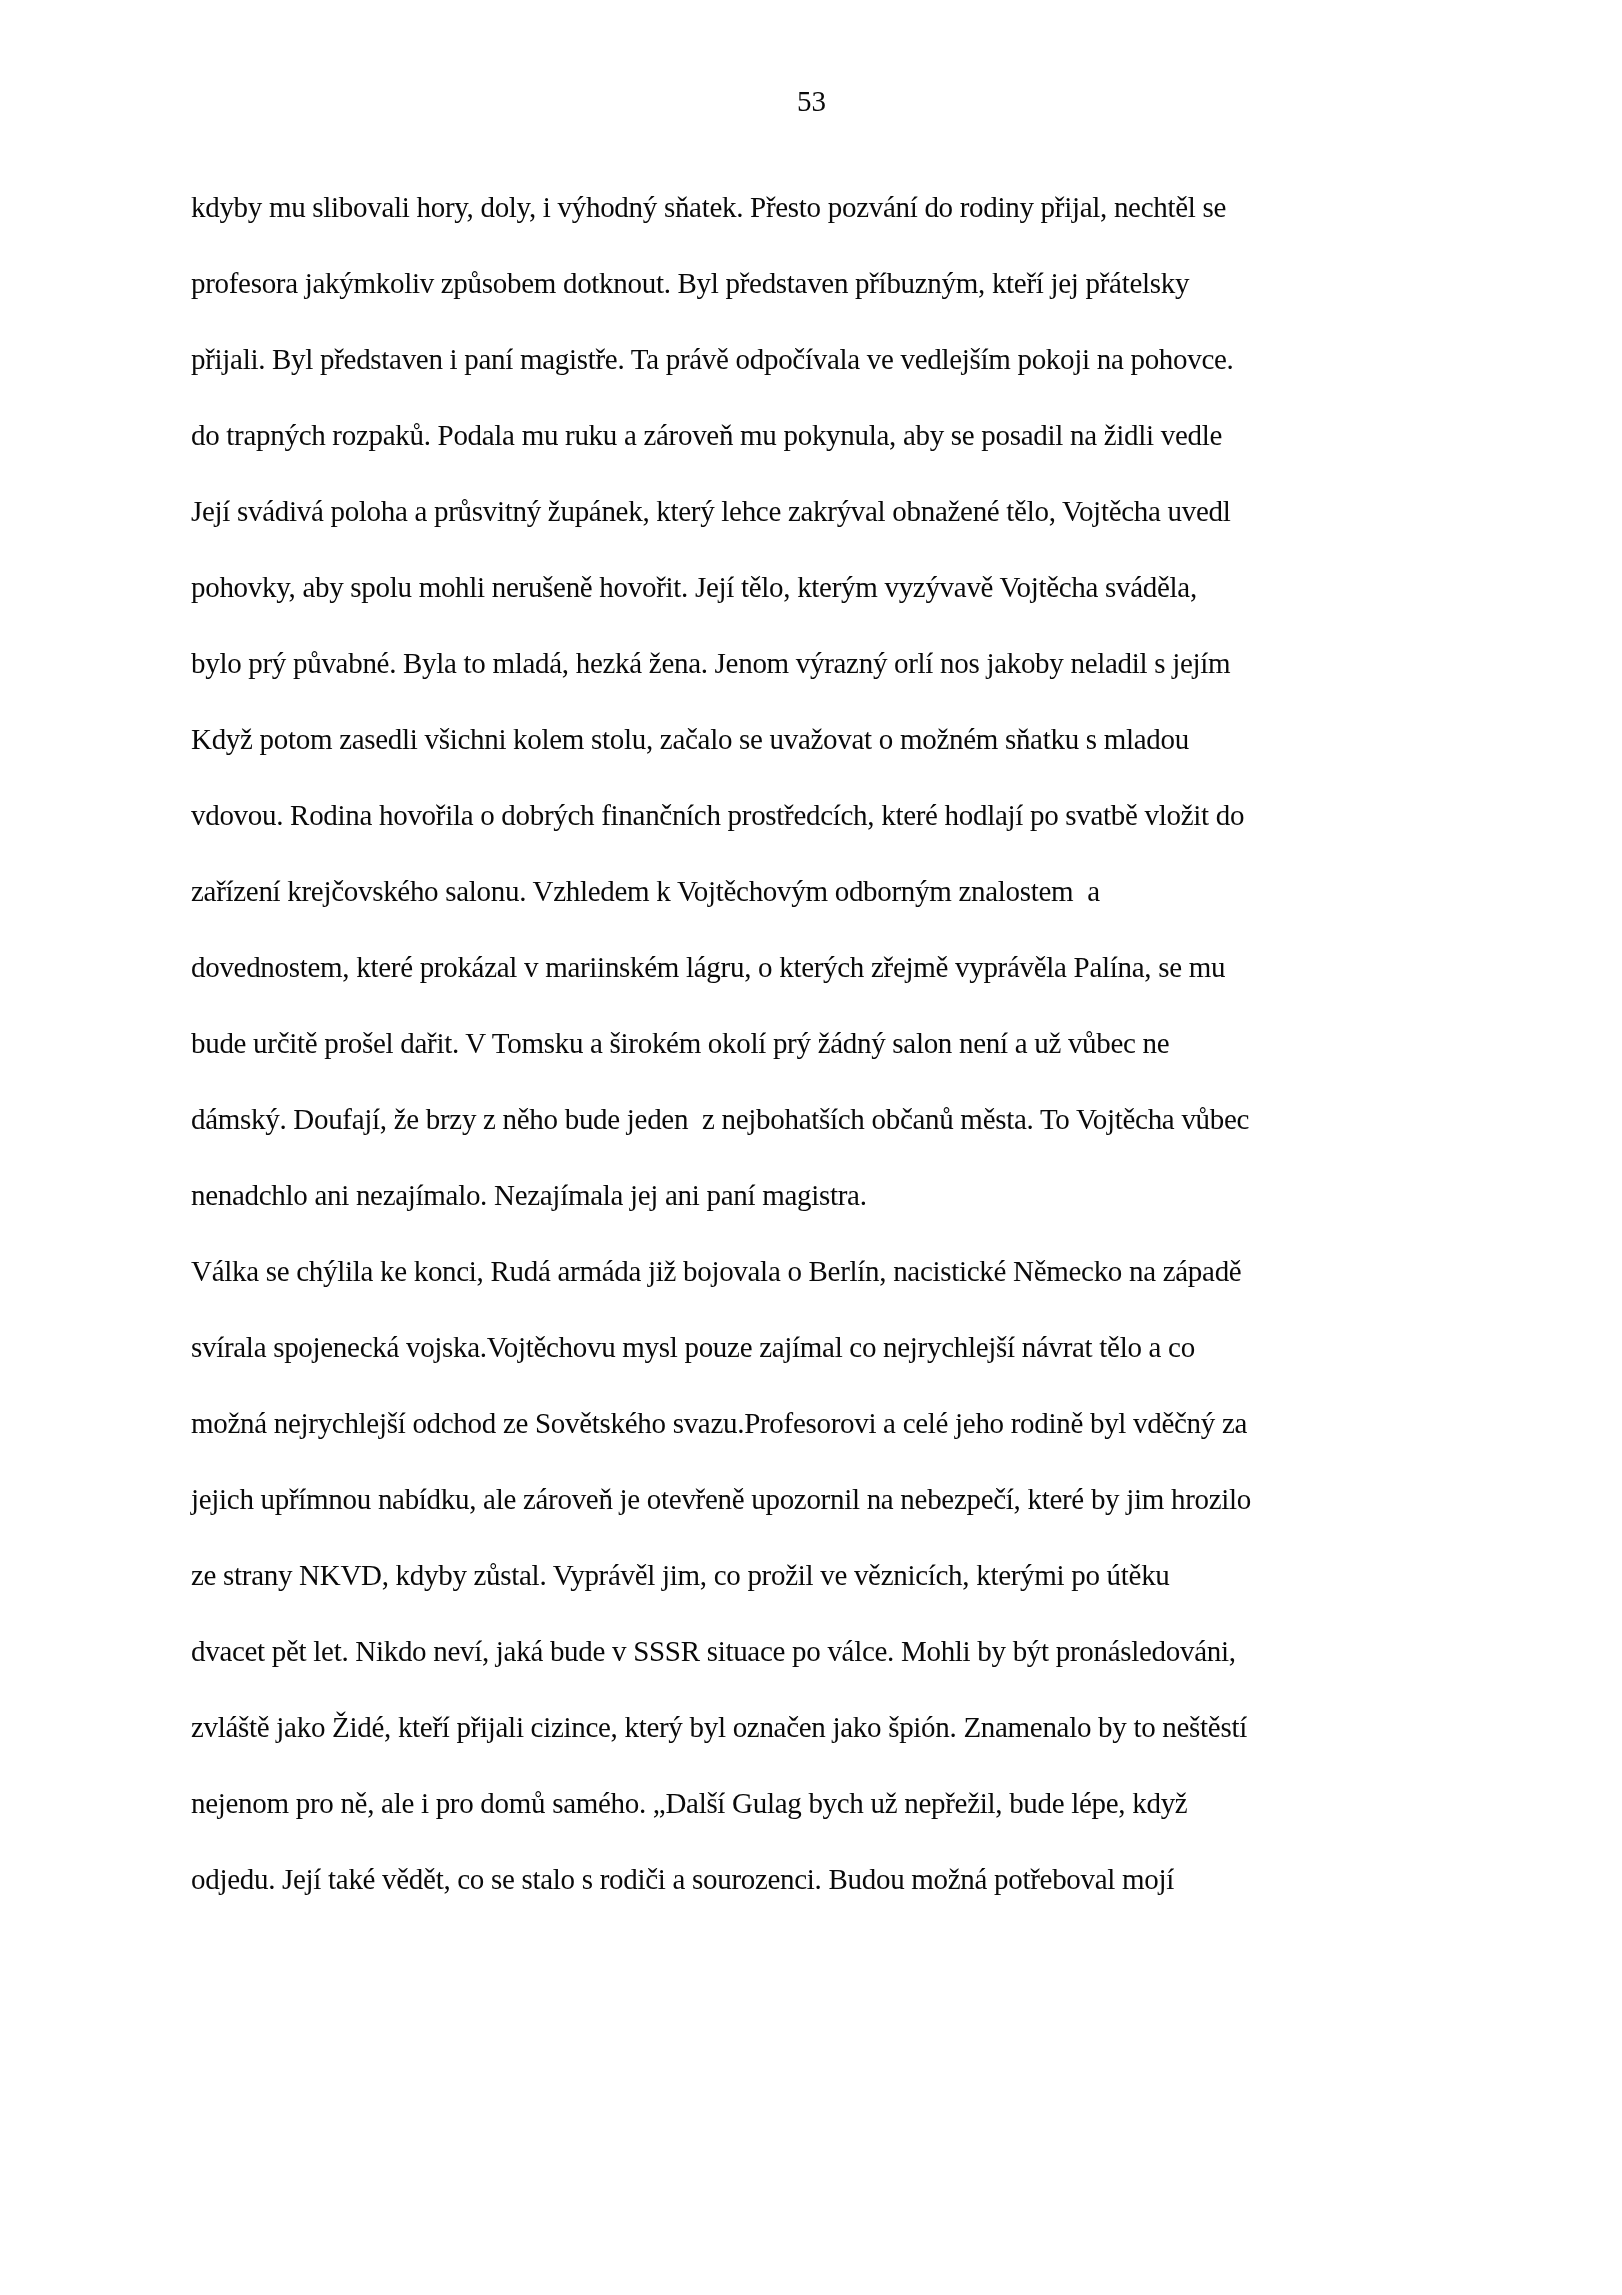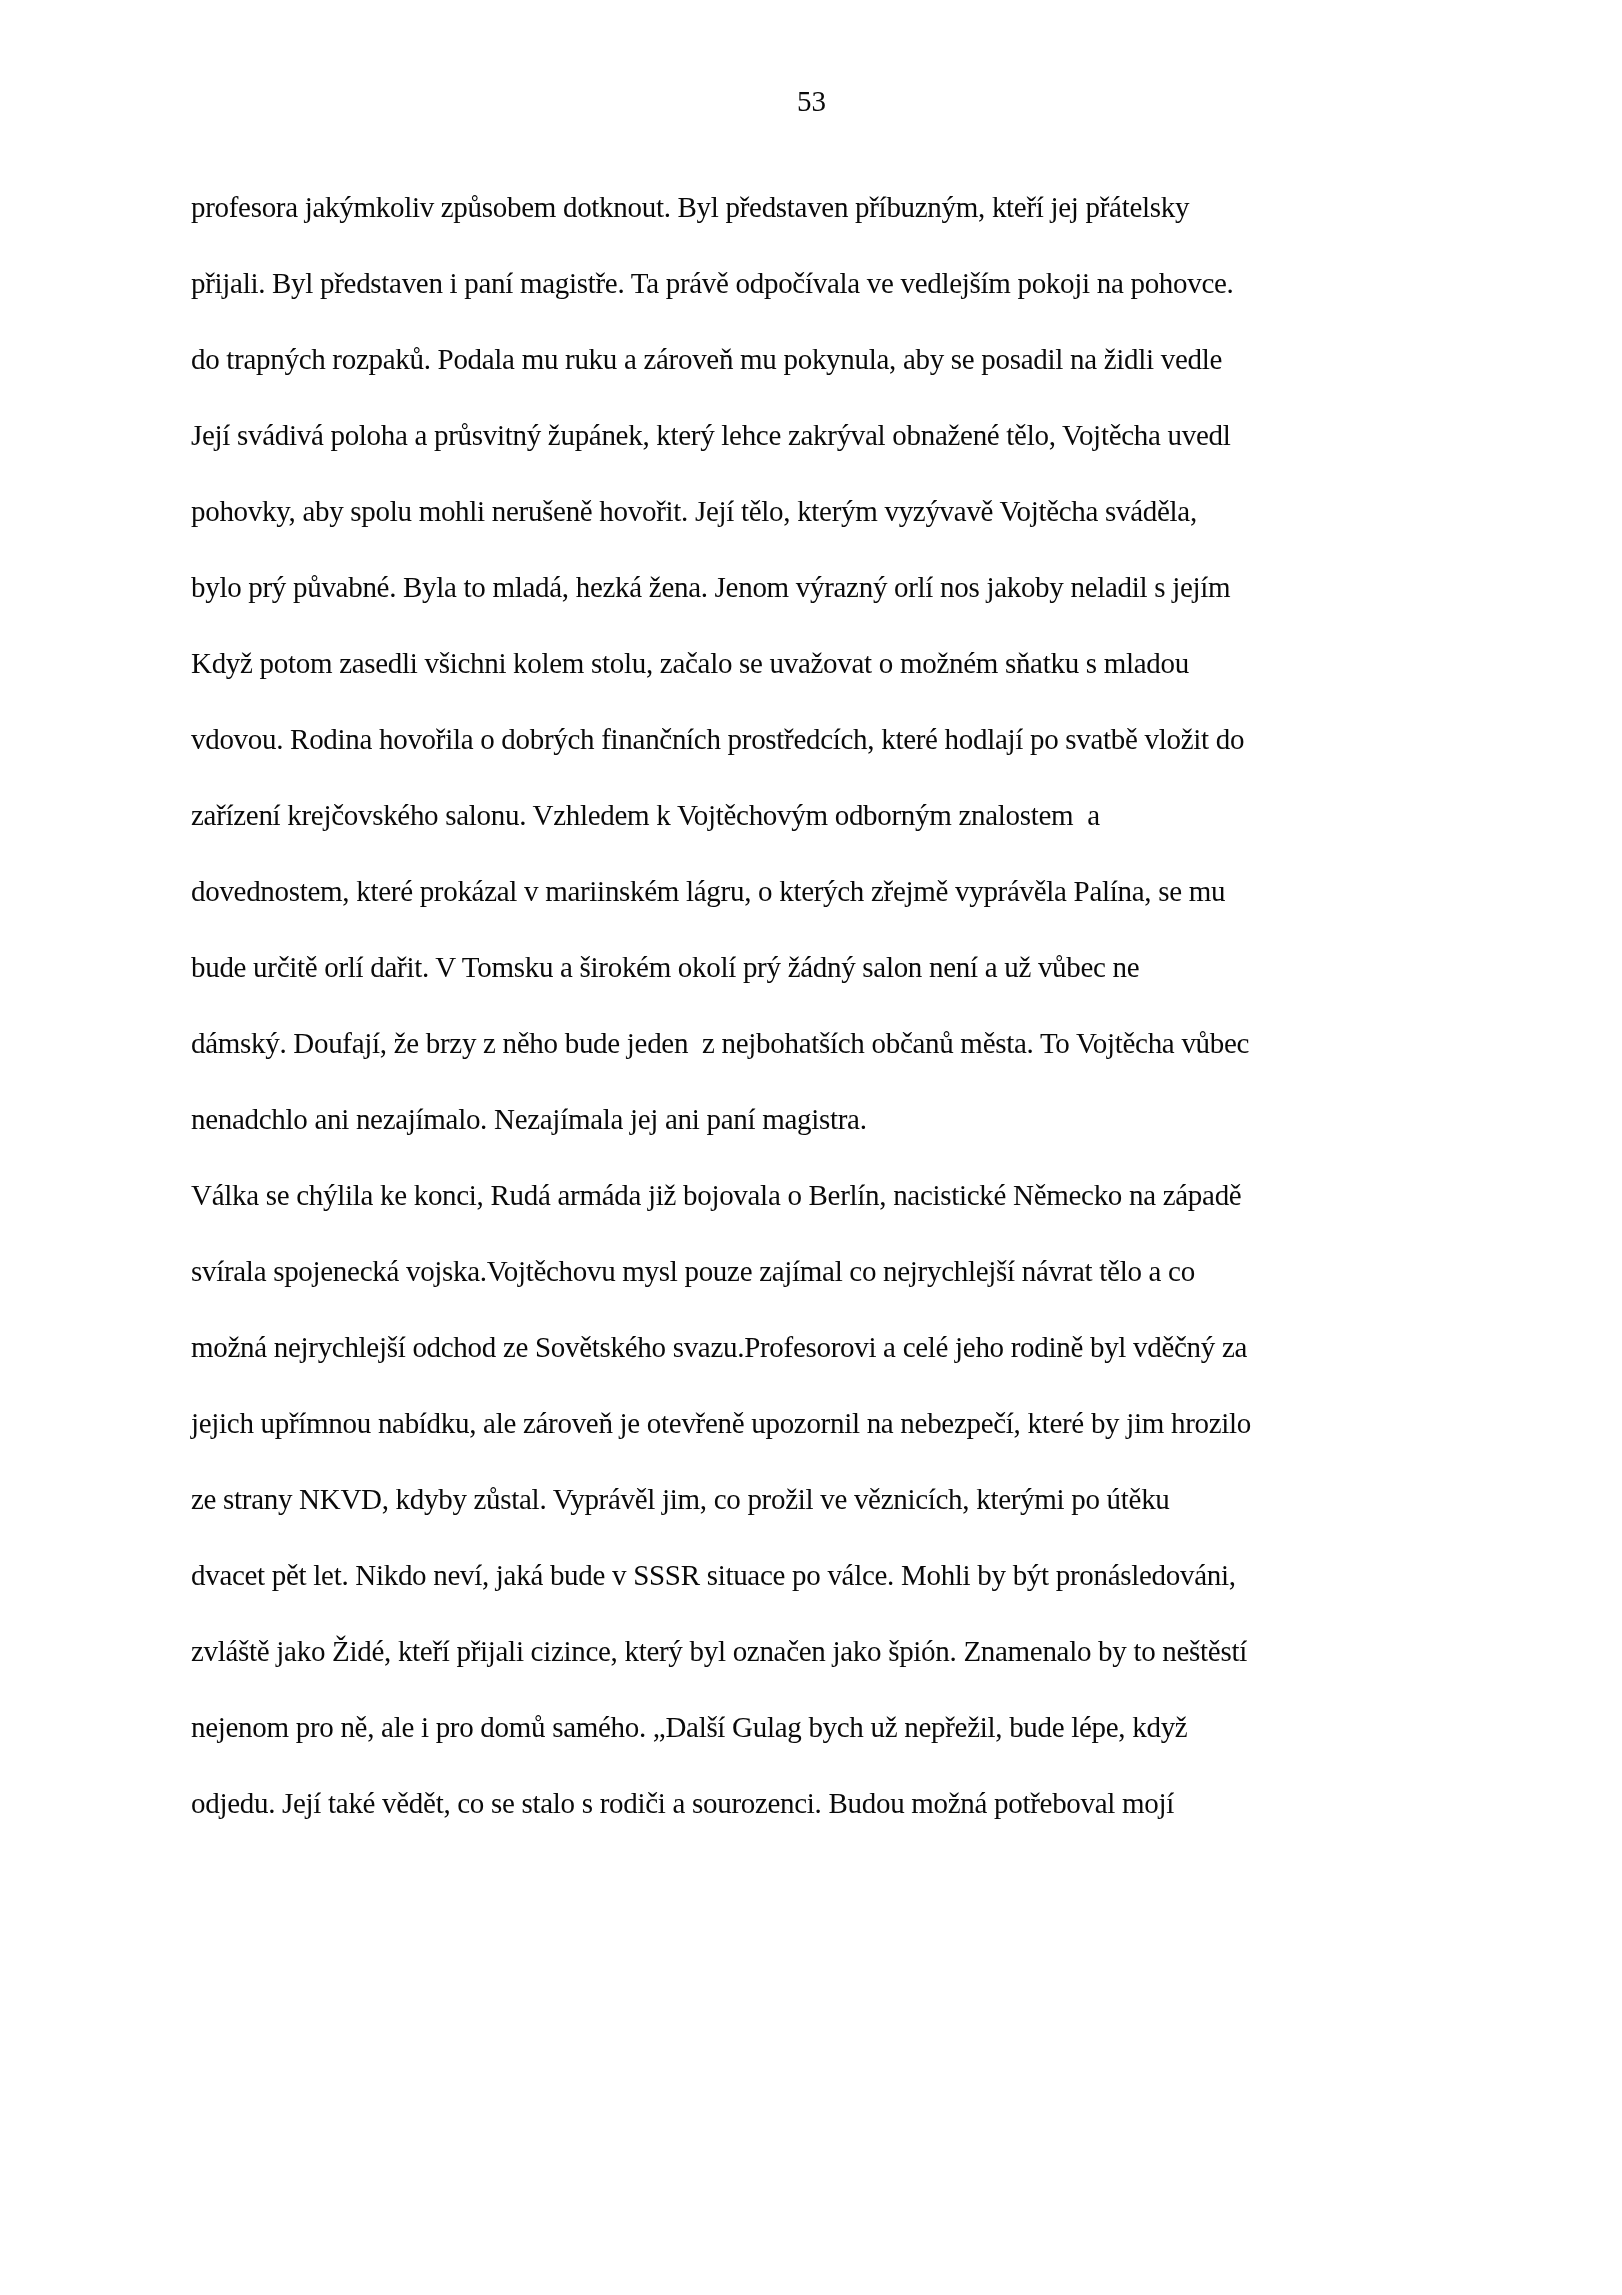--- a/index.html
+++ b/index.html
@@ -41,31 +41,32 @@
     letter-spacing: -0.3px;
     color: #0a0a0a;
   }
 </style>
 </head>
 <body>
 
 <div class="sheet">
   <div class="page-number">53</div>
   <div class="body-text">
+    <div class="line">kdyby mu slibovali hory, doly, i výhodný sňatek. Přesto pozvání do rodiny přijal, nechtěl se</div>
     <div class="line">profesora jakýmkoliv způsobem dotknout. Byl představen příbuzným, kteří jej přátelsky</div>
     <div class="line">přijali. Byl představen i paní magistře. Ta právě odpočívala ve vedlejším pokoji na pohovce.</div>
     <div class="line">do trapných rozpaků. Podala mu ruku a zároveň mu pokynula, aby se posadil na židli vedle</div>
     <div class="line">Její svádivá poloha a průsvitný župánek, který lehce zakrýval obnažené tělo, Vojtěcha uvedl</div>
     <div class="line">pohovky, aby spolu mohli nerušeně hovořit. Její tělo, kterým vyzývavě Vojtěcha sváděla,</div>
     <div class="line">bylo prý půvabné. Byla to mladá, hezká žena. Jenom výrazný orlí nos jakoby neladil s jejím</div>
     <div class="line">Když potom zasedli všichni kolem stolu, začalo se uvažovat o možném sňatku s mladou</div>
     <div class="line">vdovou. Rodina hovořila o dobrých finančních prostředcích, které hodlají po svatbě vložit do</div>
     <div class="line">zařízení krejčovského salonu. Vzhledem k Vojtěchovým odborným znalostem  a</div>
     <div class="line">dovednostem, které prokázal v mariinském lágru, o kterých zřejmě vyprávěla Palína, se mu</div>
-    <div class="line">bude určitě orlí dařit. V Tomsku a širokém okolí prý žádný salon není a už vůbec ne</div>
+    <div class="line">bude určitě prošel dařit. V Tomsku a širokém okolí prý žádný salon není a už vůbec ne</div>
     <div class="line">dámský. Doufají, že brzy z něho bude jeden  z nejbohatších občanů města. To Vojtěcha vůbec</div>
     <div class="line">nenadchlo ani nezajímalo. Nezajímala jej ani paní magistra.</div>
     <div class="line">Válka se chýlila ke konci, Rudá armáda již bojovala o Berlín, nacistické Německo na západě</div>
     <div class="line">svírala spojenecká vojska.Vojtěchovu mysl pouze zajímal co nejrychlejší návrat tělo a co</div>
     <div class="line">možná nejrychlejší odchod ze Sovětského svazu.Profesorovi a celé jeho rodině byl vděčný za</div>
     <div class="line">jejich upřímnou nabídku, ale zároveň je otevřeně upozornil na nebezpečí, které by jim hrozilo</div>
     <div class="line">ze strany NKVD, kdyby zůstal. Vyprávěl jim, co prožil ve věznicích, kterými po útěku</div>
     <div class="line">dvacet pět let. Nikdo neví, jaká bude v SSSR situace po válce. Mohli by být pronásledováni,</div>
     <div class="line">zvláště jako Židé, kteří přijali cizince, který byl označen jako špión. Znamenalo by to neštěstí</div>
     <div class="line">nejenom pro ně, ale i pro domů samého. „Další Gulag bych už nepřežil, bude lépe, když</div>

